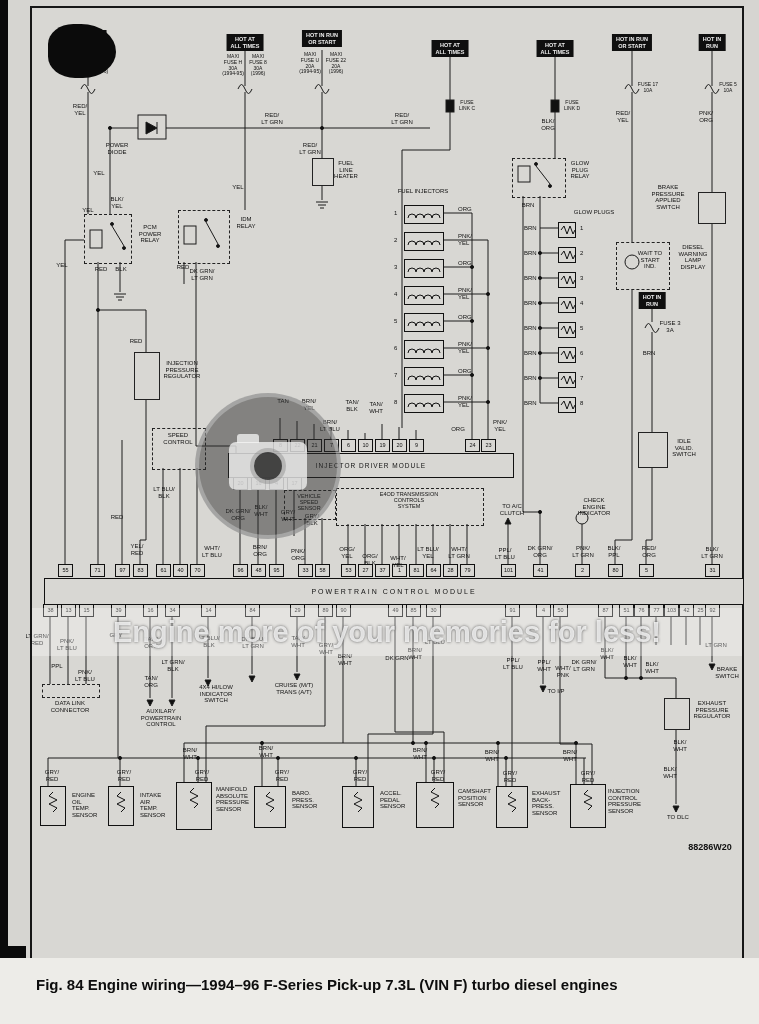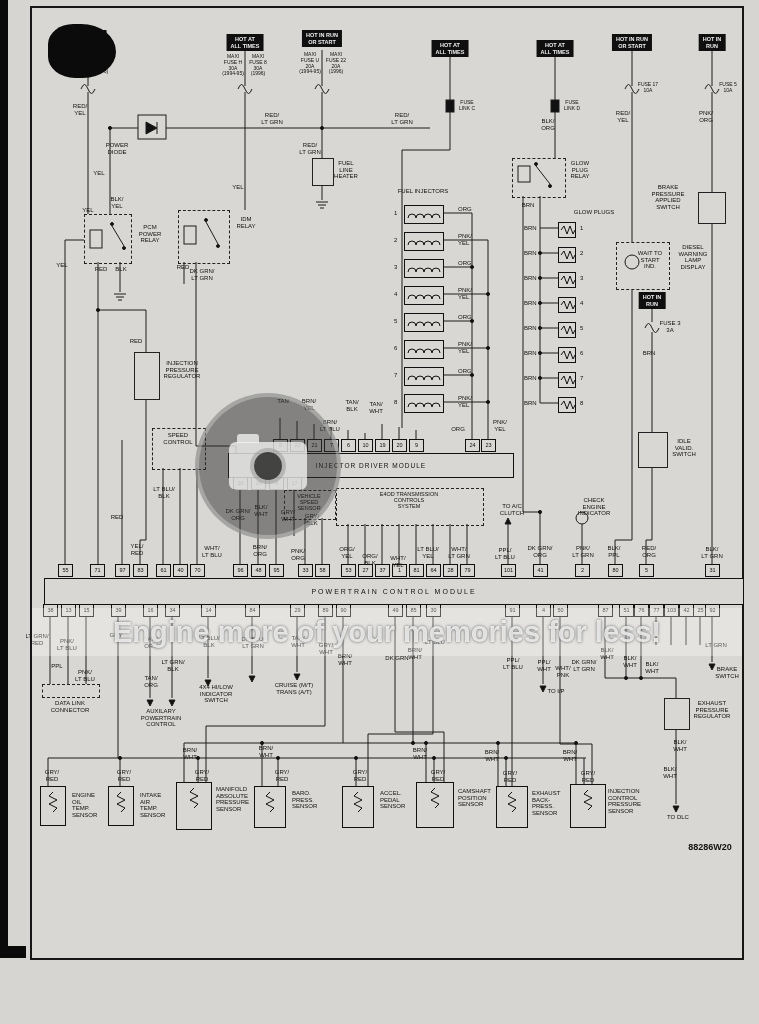--- a/index.html
+++ b/index.html
@@ -631,20 +631,23 @@
   <div class="leftstrip"></div>
   <div class="cornermark"></div>
 
   <div class="wm-circle">
       <div class="wm-cam"></div>
     </div>
   <div class="wm-banner">
       <span>Engine more of your memories for less!</span>
     </div>
 
+  <div class="captionbar">
+    <span class="caption">Fig. 84 Engine wiring—1994–96 F-Series Pick-up 7.3L (VIN F) turbo diesel engines</span>
+  </div>
 <span class="lbl" style="left: 80px; top: 103px;">RED/
 YEL</span>
     <span class="lbl" style="left: 99px; top: 170px;">YEL</span>
     <span class="lbl" style="left: 117px; top: 196px;">BLK/
 YEL</span>
     <span class="lbl" style="left: 88px; top: 207px;">YEL</span>
     <span class="lbl" style="left: 62px; top: 262px;">YEL</span>
     <span class="lbl" style="left: 101px; top: 266px;">RED</span>
     <span class="lbl" style="left: 121px; top: 266px;">BLK</span>
     <span class="lbl" style="left: 272px; top: 112px;">RED/

